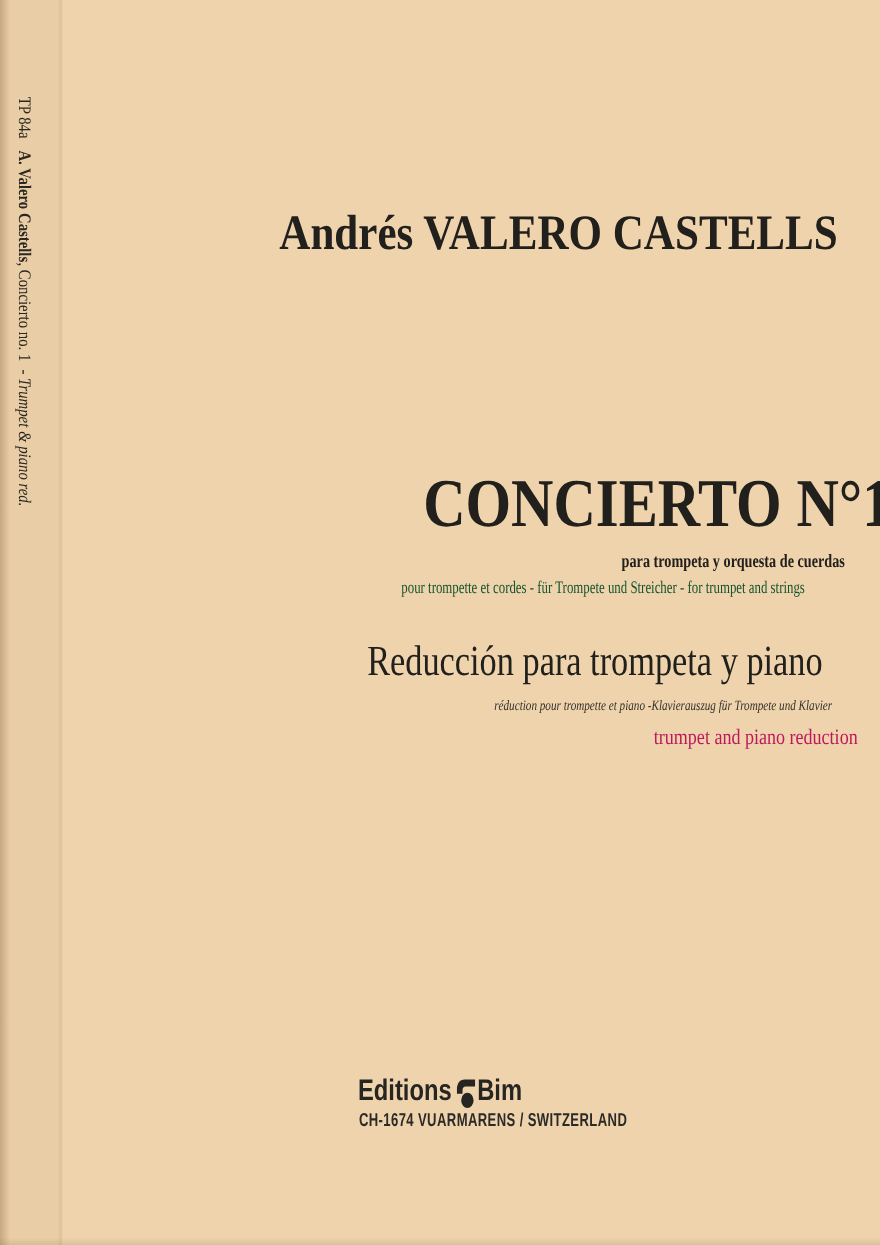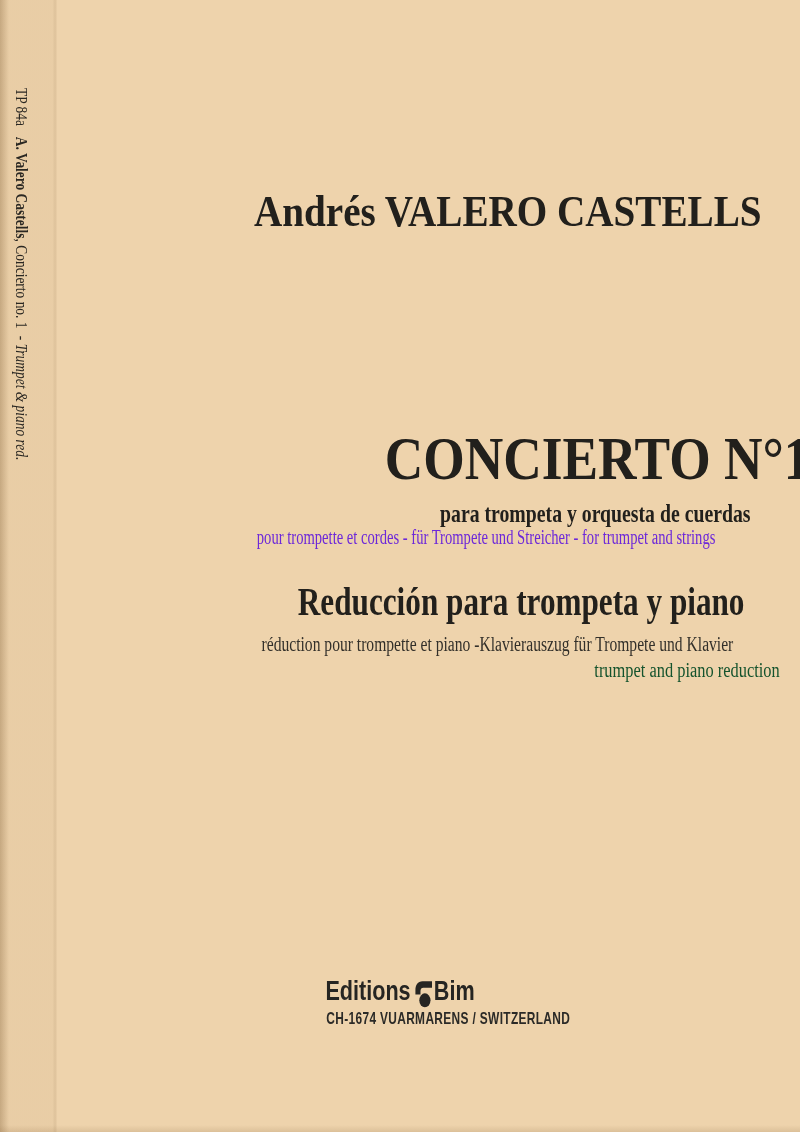--- a/index.html
+++ b/index.html
@@ -47,33 +47,33 @@
     text-align: right; line-height: 1; white-space: nowrap;
   }
   .sx { display: inline-block; transform-origin: 50% 50%; }
 
   .composer  { top: 189px; font-size: 45px; font-weight: bold; }
   .composer .sx { transform: scaleX(0.87); }
 
   .title     { top: 427px; font-size: 62px; font-weight: bold; padding-left: 45px; }
   .title .sx { transform: scaleX(0.86); }
 
-  .sub1      { top: 501px; font-size: 26px; font-weight: bold; }
+  .sub1      { top: 501px; font-size: 17px; font-weight: bold; }
   .sub1 .sx  { transform: scaleX(0.76); }
 
-  .sub2      { top: 527px; font-size: 20px; color: #6d28d9; }
+  .sub2      { top: 527px; font-size: 16px; color: #14532d; }
   .sub2 .sx  { transform: scaleX(0.73); }
 
-  .red-title { top: 582px; font-size: 39px; font-weight: bold; }
+  .red-title { top: 582px; font-size: 39px; font-weight: normal; }
   .red-title .sx { transform: scaleX(0.80); }
 
-  .red-sub   { top: 634px; font-size: 20px; color: #33302a; }
+  .red-sub   { top: 634px; font-size: 13px; color: #33302a; font-style: italic; }
   .red-sub .sx { transform: scaleX(0.78); }
 
-  .red-eng   { top: 660px; font-size: 20px; color: #14532d; }
+  .red-eng   { top: 660px; font-size: 20px; color: #be185d; }
   .red-eng .sx { transform: scaleX(0.82); }
 
   
   .logo-line {
     position: absolute; top: 978px; left: 0; width: 100%;
     display: flex; justify-content: center; align-items: flex-start;
     transform: scaleX(0.80); transform-origin: 50% 50%;
     font-family: "Liberation Sans", sans-serif;
     font-weight: bold; font-size: 27px; line-height: 1;
     color: #262522;

